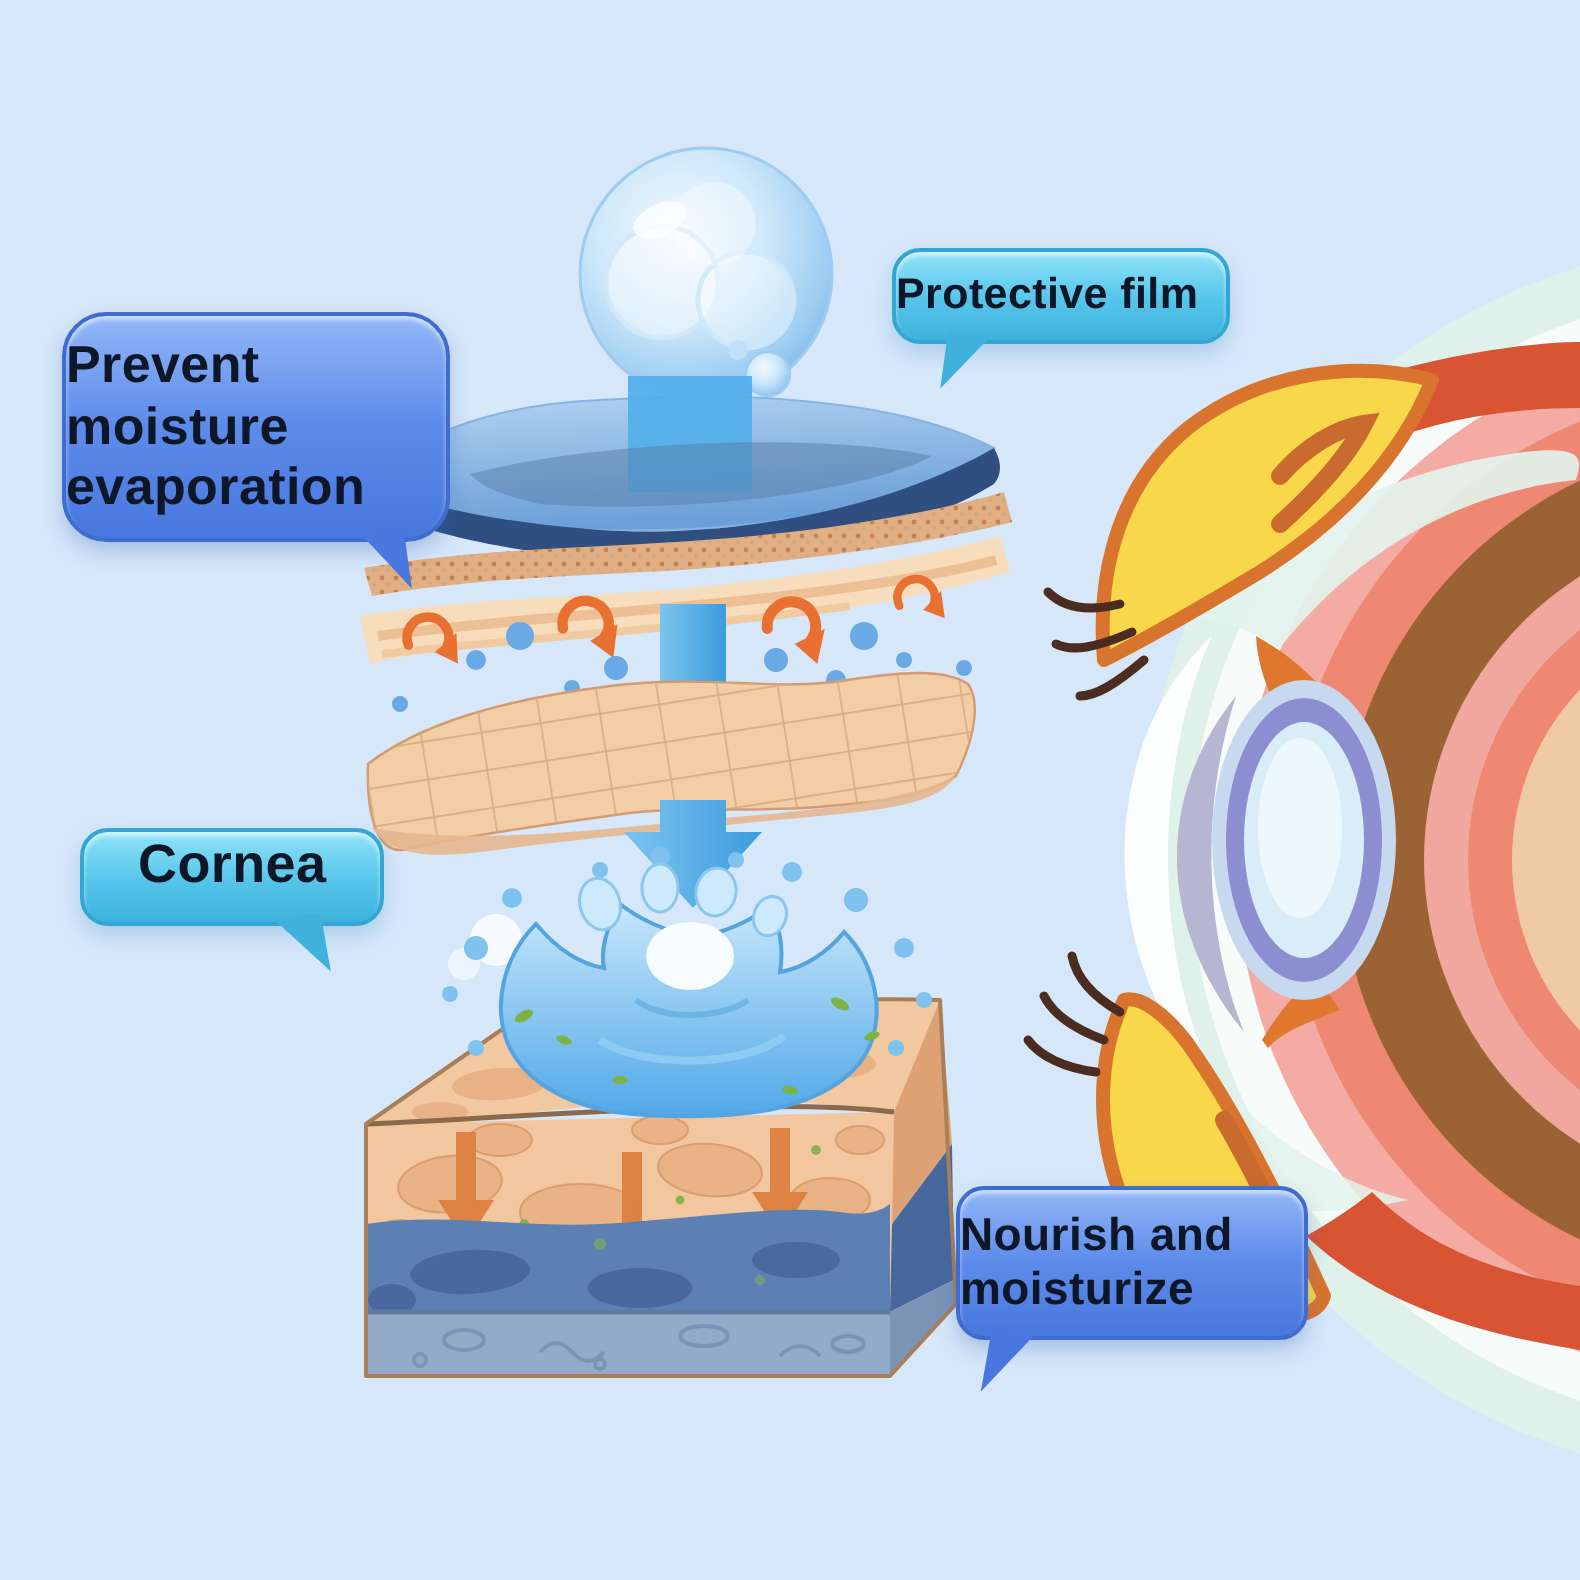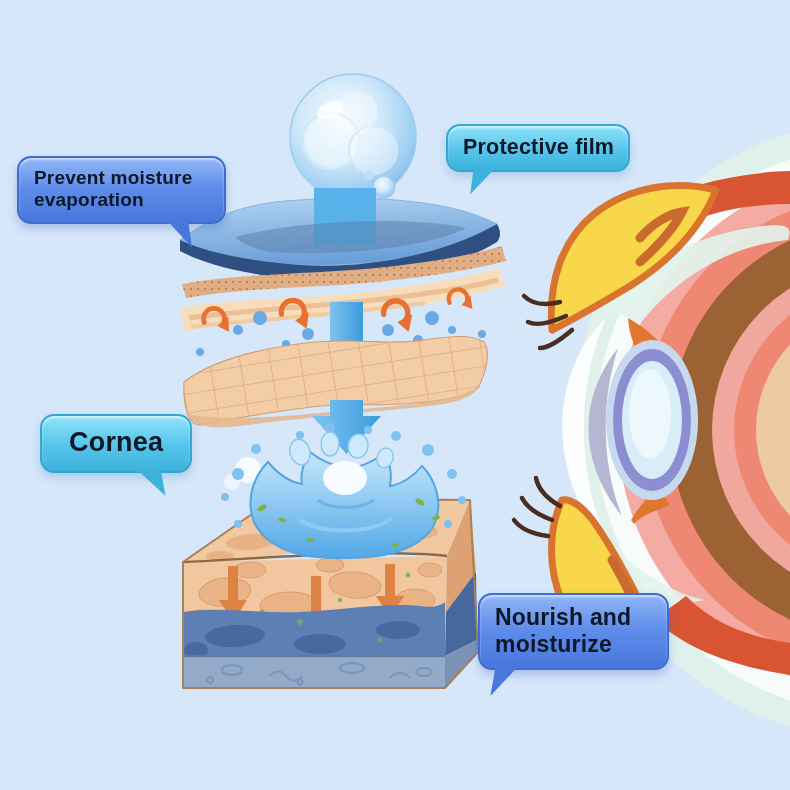--- a/index.html
+++ b/index.html
@@ -5,40 +5,40 @@
   html,body { margin:0; padding:0; background:#d7e7fa; }
   .stage {
     position:relative; width:790px; height:790px; overflow:hidden;
     background:#d7e7fa;
     font-family:"Liberation Sans","DejaVu Sans",sans-serif;
   }
   .art { position:absolute; left:0; top:0; }
   .callout {
     position:absolute; border-radius:14px; font-weight:bold;
     color:#0e1728; line-height:1.18; letter-spacing:.2px;
-    padding:9px 14px 10px 15px;
+    padding:9px 14px 10px 0;
   }
   .callout.blue {
     background:linear-gradient(180deg,#92b6f7 0%,#5e8cea 48%,#4877dd 100%);
     border:2px solid #3f6ccf;
     box-shadow:inset 0 2px 2px rgba(255,255,255,.55), 0 5px 10px rgba(60,100,180,.30);
   }
   .callout.cyan {
     background:linear-gradient(180deg,#90e3f8 0%,#55c4ea 55%,#3eb2dc 100%);
     border:2px solid #34a6d3;
     box-shadow:inset 0 2px 2px rgba(255,255,255,.6), 0 5px 10px rgba(60,140,190,.28);
   }
   .tail { position:absolute; width:0; height:0; }
   .tail.dr { border-top:30px solid #4877dd; border-left:21px solid transparent; transform:rotate(-8deg); }
   .tail.dl-c { border-top:29px solid #3eb2dc; border-right:21px solid transparent; transform:rotate(8deg); }
   .tail.dr-c { border-top:30px solid #3eb2dc; border-left:23px solid transparent; transform:rotate(-10deg); }
   .tail.dl { border-top:32px solid #4877dd; border-right:21px solid transparent; transform:rotate(10deg); }
-  #callout-prevent  { left:17px;  top:156px; width:176px; font-size:19px; }
+  #callout-prevent  { left:31px;  top:156px; width:176px; font-size:26px;border-radius:22px; }
   #callout-film     { left:446px; top:124px; font-size:21.5px; white-space:nowrap; }
-  #callout-cornea   { left:40px;  top:414px; font-size:27px; padding:11px 27px 12px 27px; }
+  #callout-cornea   { left:40px;  top:414px; font-size:27px; padding:1px 27px 12px 27px; }
   #callout-nourish  { left:478px; top:593px; width:158px; font-size:23px; }
 </style>
 </head>
 <body>
 
 <div class="stage">
 
 <svg class="art" width="790" height="790" viewBox="0 0 790 790">
   <defs>
     <radialGradient id="gBall" cx="40%" cy="35%" r="75%">

